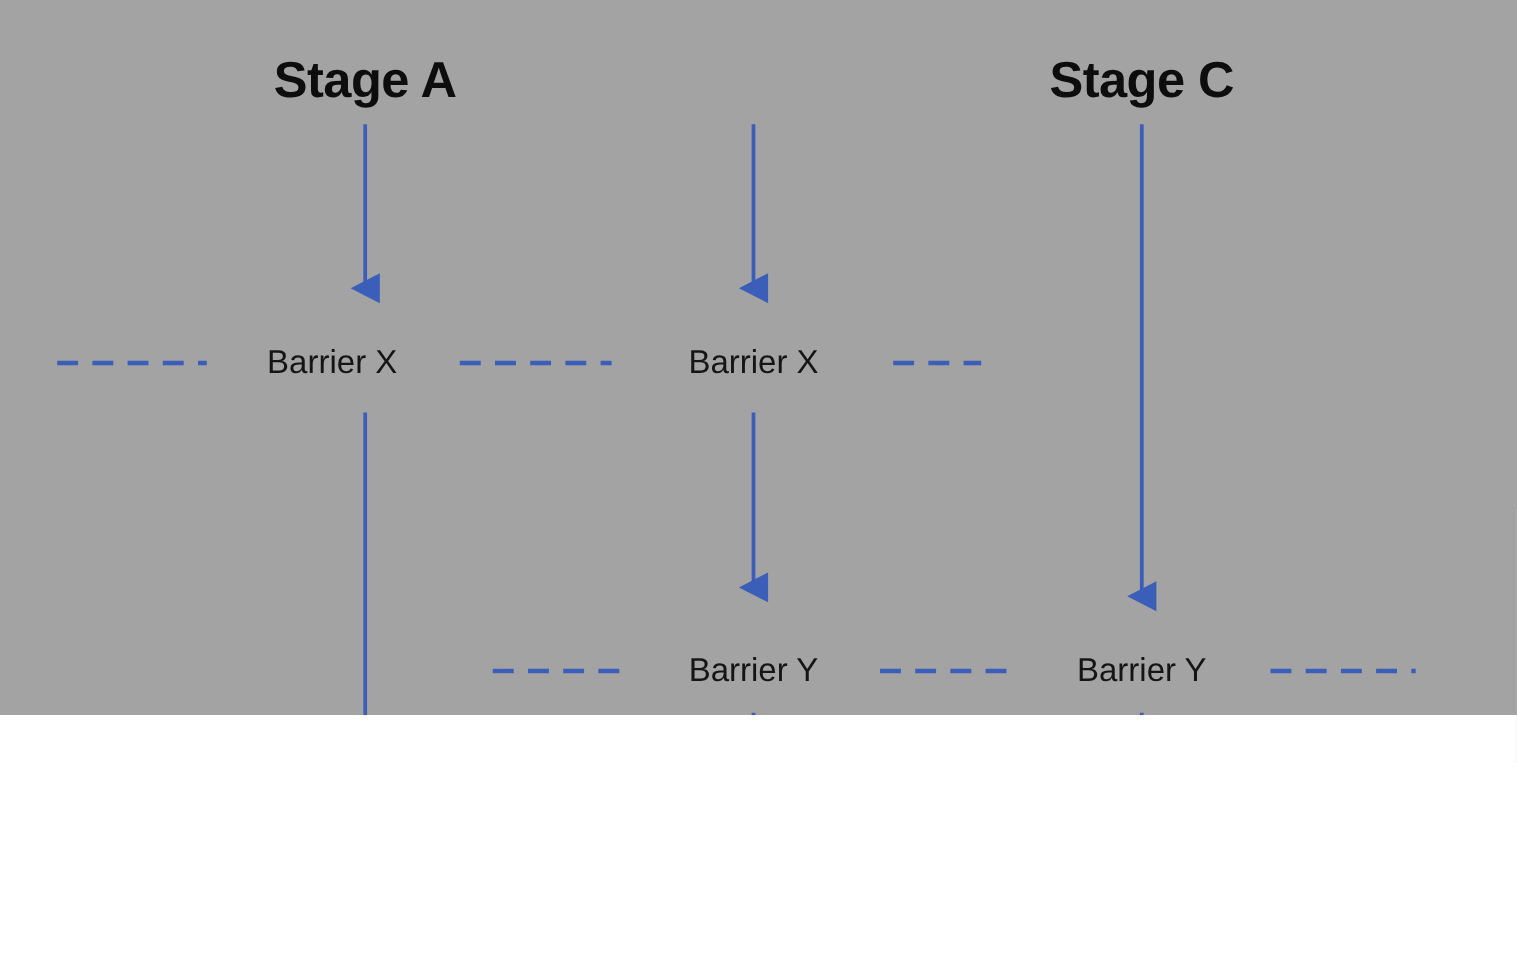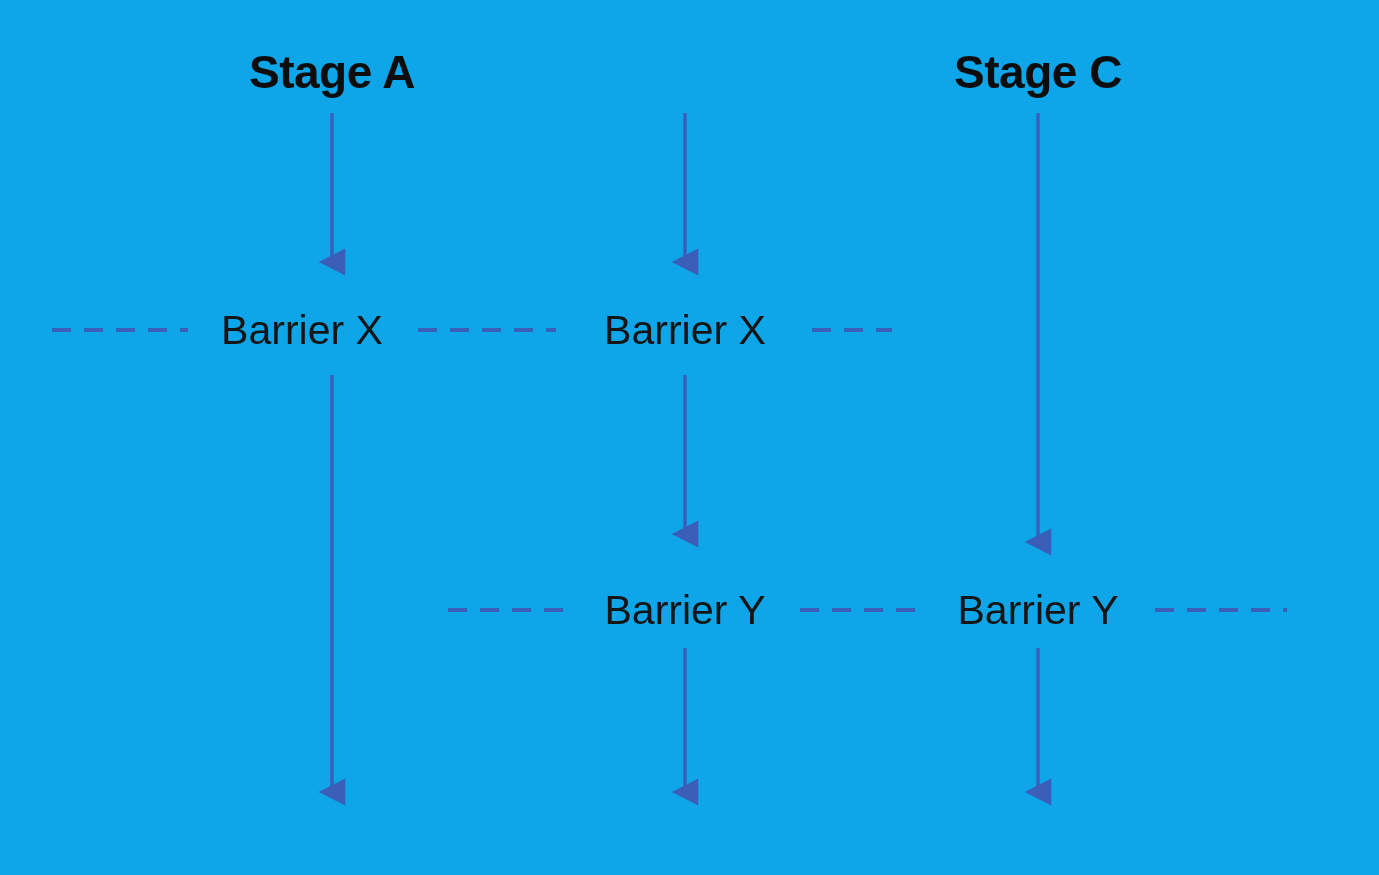--- a/index.html
+++ b/index.html
@@ -7,22 +7,22 @@
     margin: 0;
     padding: 0;
     background: #ffffff;
   }
   body {
     font-family: "Liberation Sans", sans-serif;
   }
   #canvas {
     position: relative;
     width: 1379px;
-    height: 875px;
-    background: #0ea5e9;
+    height: 650px;
+    background: #a3a3a3;
     overflow: hidden;
   }
   #diagram-svg {
     position: absolute;
     left: 0;
     top: 0;
     width: 1379px;
     height: 875px;
   }
   .stage-label {
@@ -33,21 +33,21 @@
     color: #0d0d0d;
     letter-spacing: -0.5px;
     white-space: nowrap;
     transform: translate(-50%, -50%);
     line-height: 1;
   }
   .barrier-label {
     position: absolute;
     font-family: "Liberation Sans", sans-serif;
     font-weight: normal;
-    font-size: 41px;
+    font-size: 30px;
     color: #151515;
     white-space: nowrap;
     transform: translate(-50%, -50%);
     line-height: 1;
   }
 </style>
 </head>
 <body>
 
 <div id="canvas">

